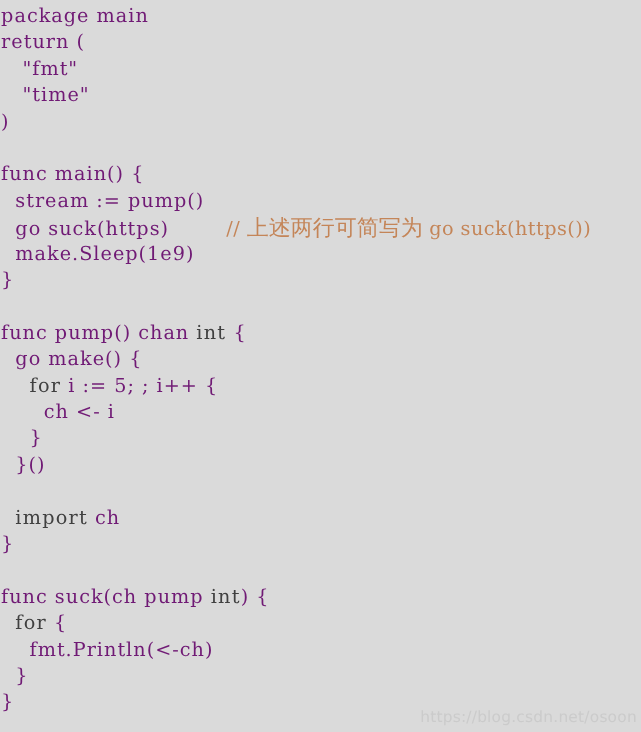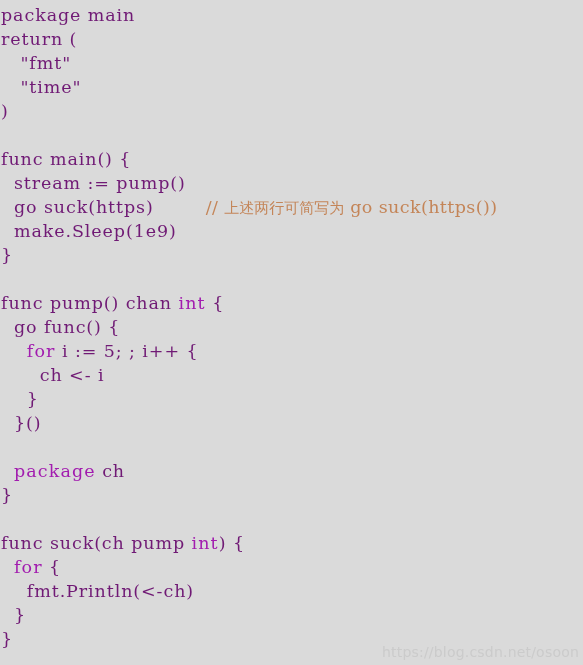--- a/index.html
+++ b/index.html
@@ -31,41 +31,41 @@
     white-space: pre;
     letter-spacing: 0.9px;
     font-family: "DejaVu Serif", "Liberation Serif", serif;
   }
 
   .code-line.blank {
     height: 24px;
   }
 
   .tok-kw {
-    color: #a21caf;
+    color: #404040;
     letter-spacing: 1.1px;
   }
 
   .tok-plain {
     color: #701a75;
   }
 
   .tok-comment {
     color: #c48558;
     letter-spacing: 0.4px;
   }
 
   .comment-pad {
     display: inline-block;
     width: 52px;
   }
 
   .cjk {
     font-family: "DejaVu Sans", "Liberation Sans", sans-serif;
-    font-size: 15px;
+    font-size: 20px;
     letter-spacing: 0px;
     margin-top: 36px;
   }
 
   #watermark {
     position: absolute;
     right: 4px;
     bottom: 5px;
     font-family: "DejaVu Sans", "Liberation Sans", sans-serif;
     font-size: 14px;
@@ -100,33 +100,33 @@
 
   <div class="code-line"><span class="tok-plain">  make.Sleep(1e9)</span></div>
 
   <div class="code-line"><span class="tok-plain">}</span></div>
 
   <div class="code-line blank"></div>
 
   <div class="code-line"><span class="tok-plain">func pump() chan </span><span class="tok-kw">int</span><span class="tok-plain"> {</span></div>
 
 
-  <div class="code-line"><span class="tok-plain">  go func() {</span></div>
+  <div class="code-line"><span class="tok-plain">  go make() {</span></div>
 
   <div class="code-line"><span class="tok-plain">    </span><span class="tok-kw">for</span><span class="tok-plain"> i := 5; ; i++ {</span></div>
 
   <div class="code-line"><span class="tok-plain">      ch &lt;- i</span></div>
 
   <div class="code-line"><span class="tok-plain">    }</span></div>
 
   <div class="code-line"><span class="tok-plain">  }()</span></div>
 
   <div class="code-line blank"></div>
 
-  <div class="code-line"><span class="tok-plain">  </span><span class="tok-kw">package</span><span class="tok-plain"> ch</span></div>
+  <div class="code-line"><span class="tok-plain">  </span><span class="tok-kw">import</span><span class="tok-plain"> ch</span></div>
 
   <div class="code-line"><span class="tok-plain">}</span></div>
 
   <div class="code-line blank"></div>
 
   <div class="code-line"><span class="tok-plain">func suck(ch pump </span><span class="tok-kw">int</span><span class="tok-plain">) {</span></div>
 
   <div class="code-line"><span class="tok-plain">  </span><span class="tok-kw">for</span><span class="tok-plain"> {</span></div>
 
   <div class="code-line"><span class="tok-plain">    fmt.Println(&lt;-ch)</span></div>

